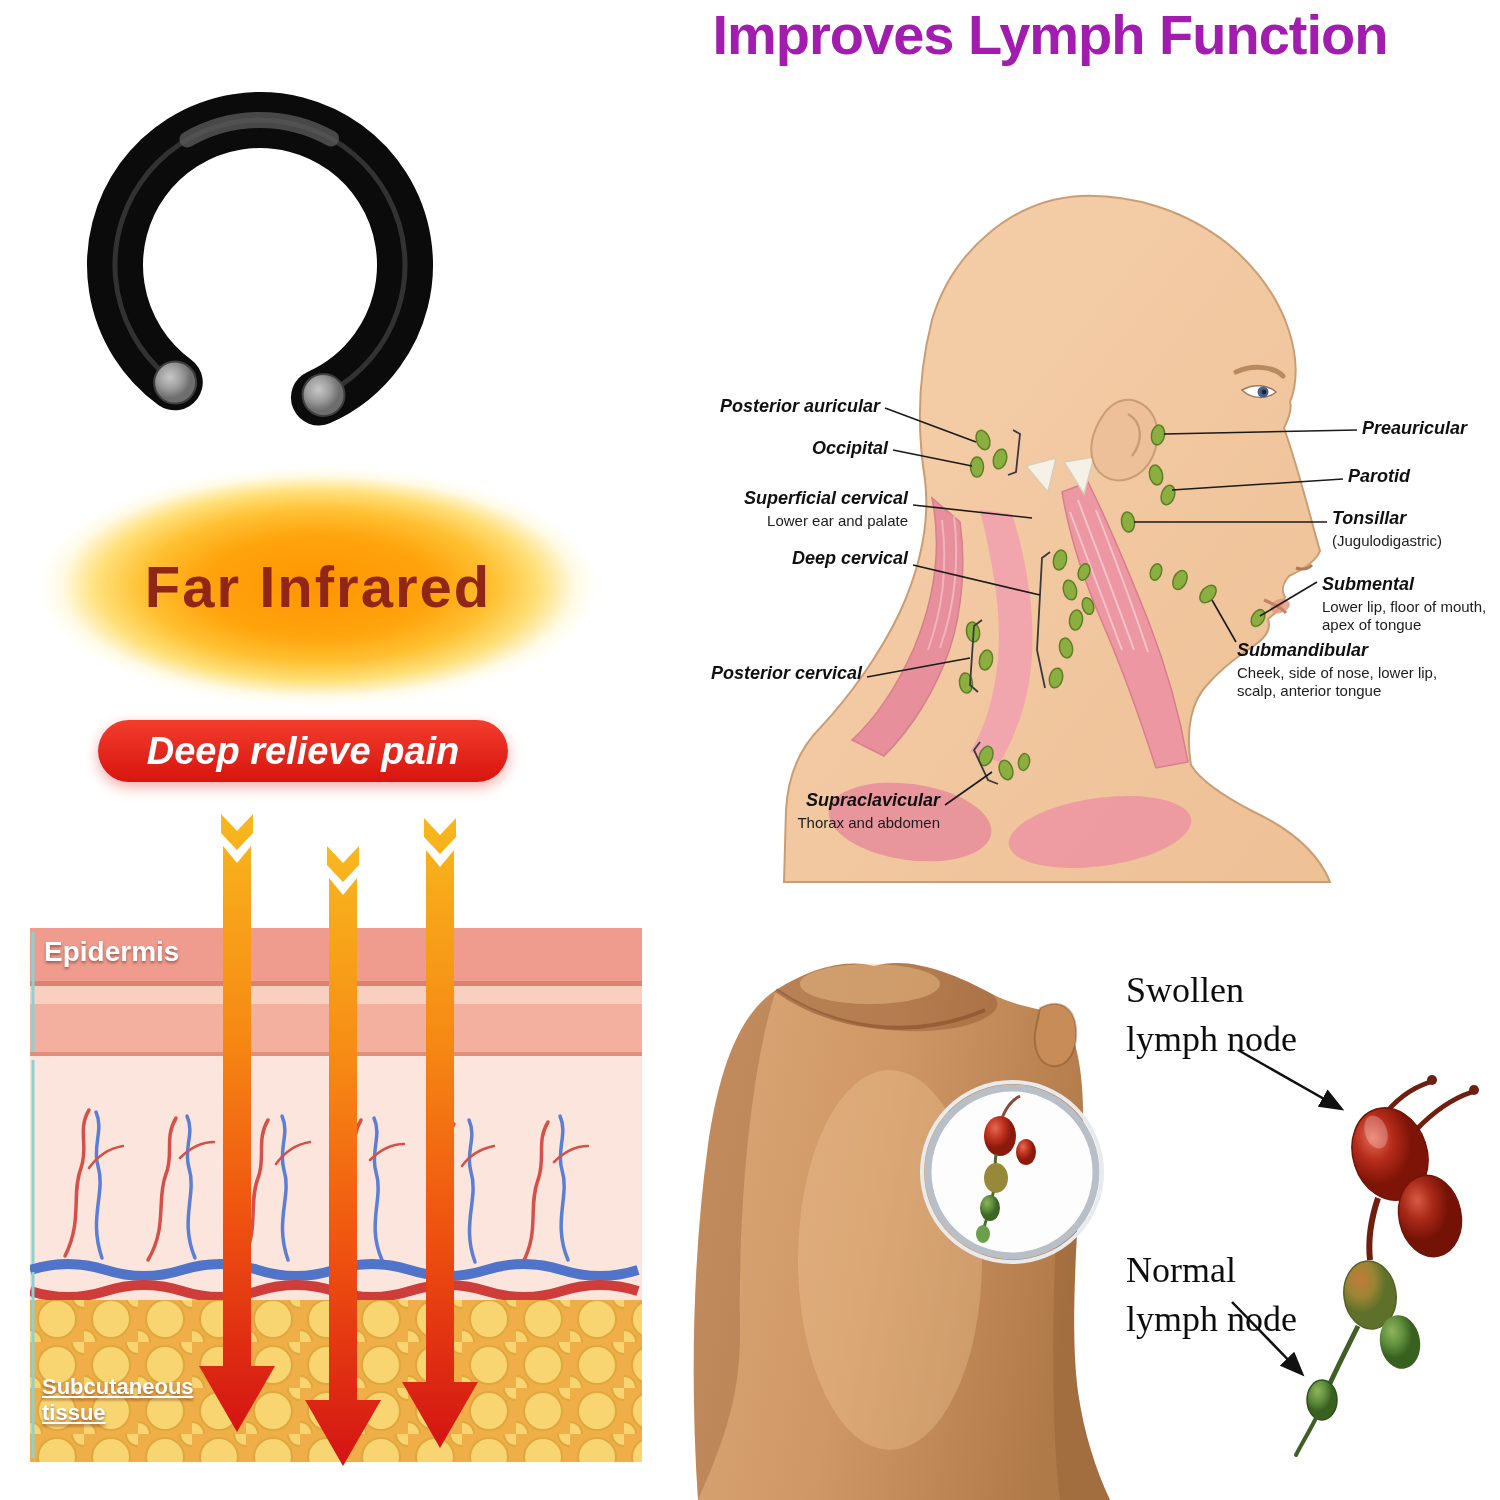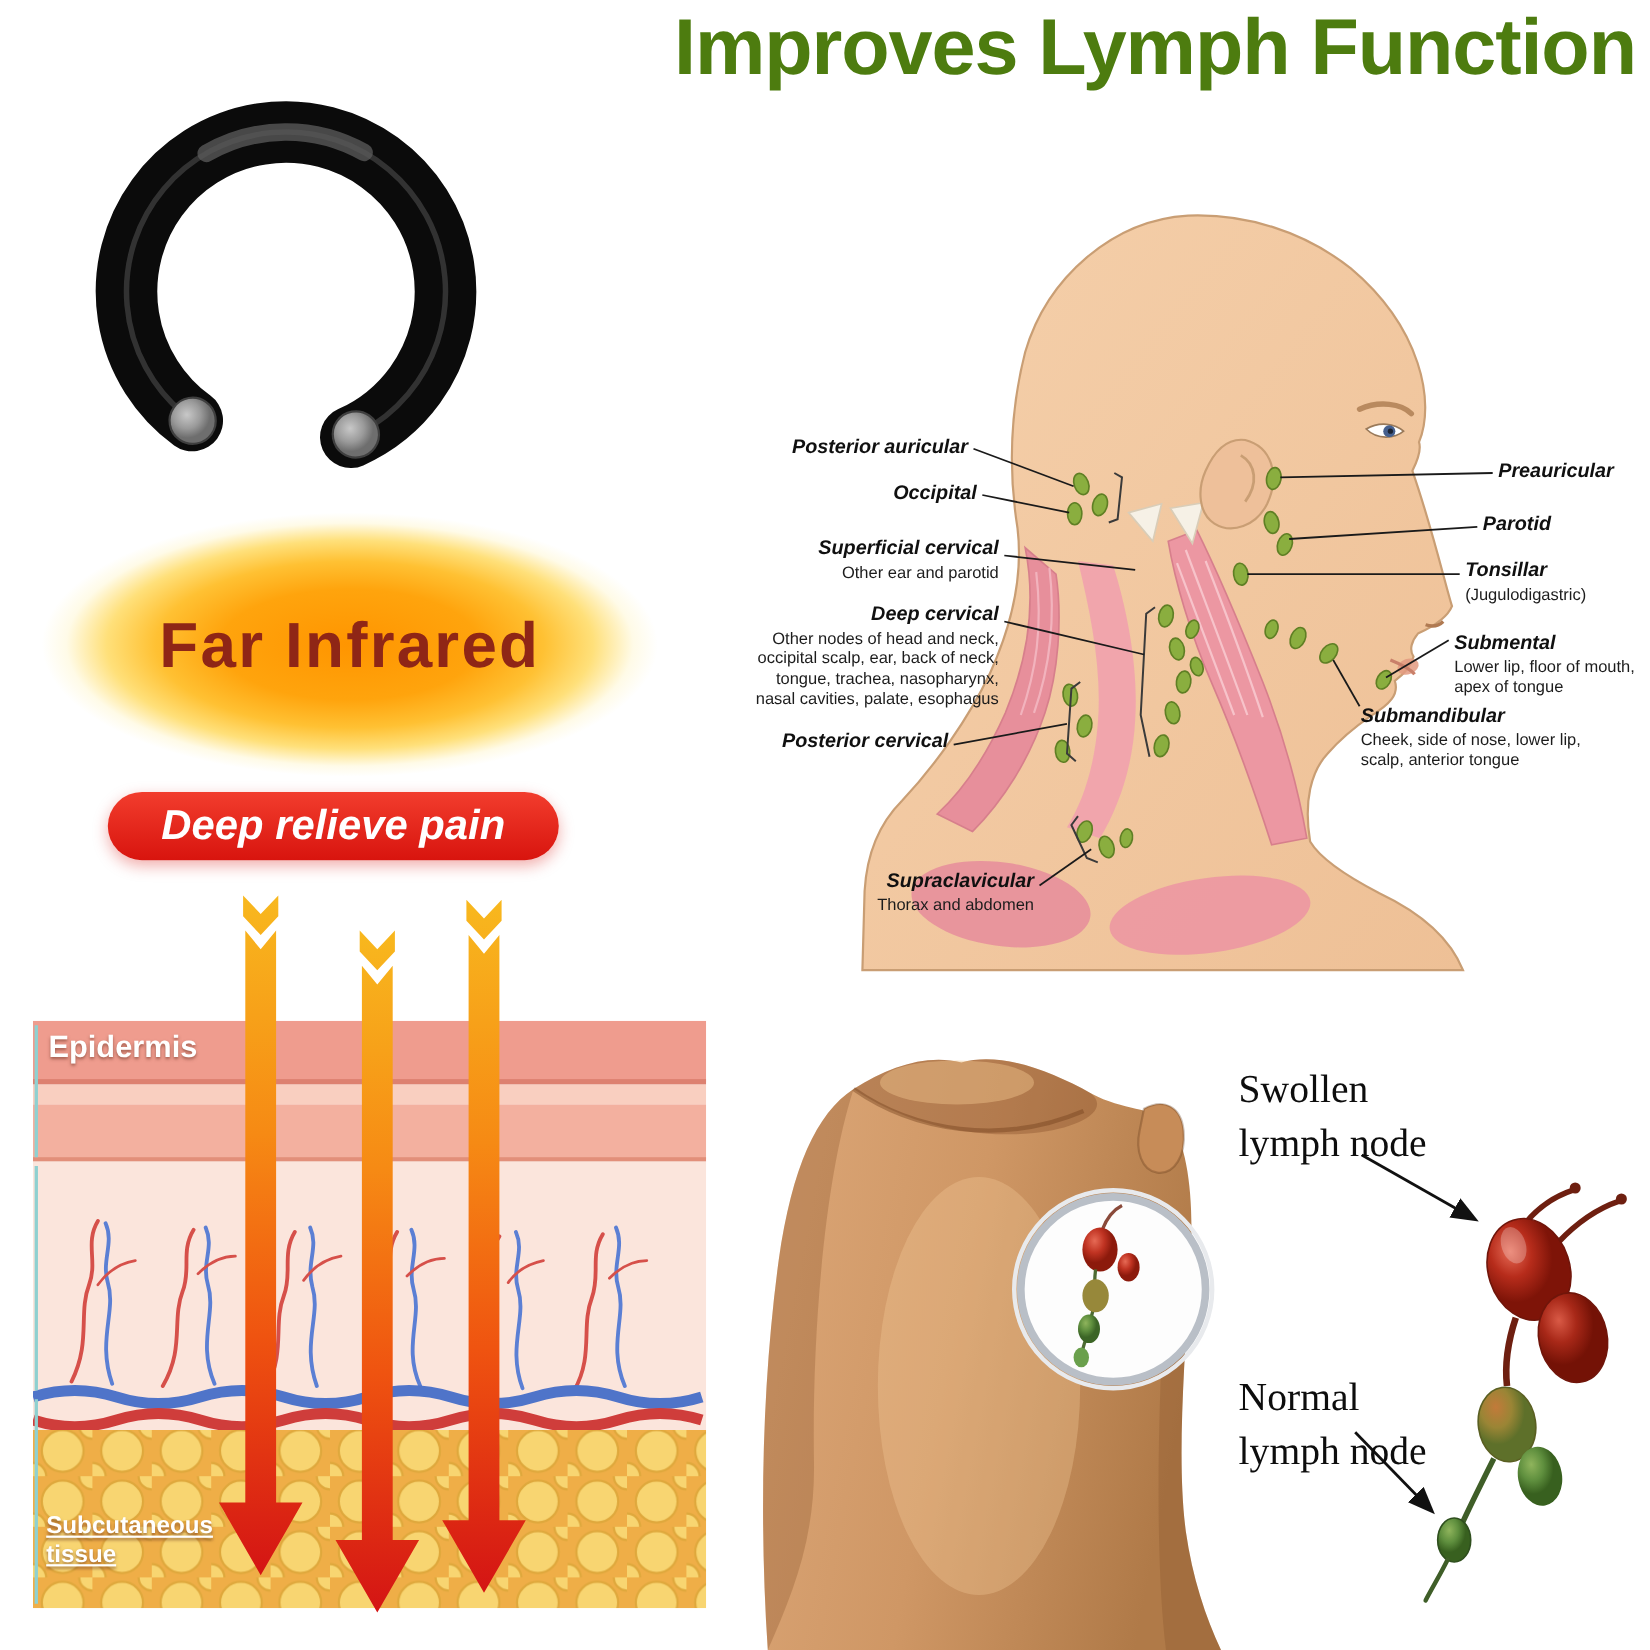--- a/index.html
+++ b/index.html
@@ -2,21 +2,21 @@
 <html><head>
 <meta charset="utf-8">
 <style>
   * { margin:0; padding:0; box-sizing:border-box; }
   html,body { width:1500px; height:1500px; }
   body { background:#fff; font-family:"Liberation Sans", sans-serif; position:relative; overflow:hidden; }
   .abs { position:absolute; }
 
   
   .title-block { position:absolute; left:600px; top:6px; width:900px; text-align:center; }
-  .title-main { font-size:72px; font-weight:900; color:#4d7c0f; line-height:1.05; letter-spacing:-1px; }
+  .title-main { font-size:56px; font-weight:900; color:#a21caf; line-height:1.05; letter-spacing:-1px; }
   .title-sub  { font-size:46px; font-weight:400; color:#2d2d2d; margin-top:8px; }
 
   
   .anat-label { position:absolute; color:#111; }
   .anat-label.left { text-align:right; }
   .anat-title { font-size:18px; font-weight:bold; line-height:1.2; color:#101010;font-style:italic; }
   .anat-desc  { font-size:15px; line-height:1.24; color:#1c1c1c; margin-top:2px; white-space:pre-line; }
 
   
   .far-infrared { position:absolute; left:38px; top:466px; width:560px; height:240px; border-radius:50%;
@@ -157,25 +157,24 @@
 </svg>
 
 <div class="anat-label left" style="right:620px; top:396px; width:200px;">
   <div class="anat-title">Posterior auricular</div>
 </div>
 <div class="anat-label left" style="right:612px; top:438px; width:160px;">
   <div class="anat-title">Occipital</div>
 </div>
 <div class="anat-label left" style="right:592px; top:488px; width:215px;">
   <div class="anat-title">Superficial cervical</div>
-  <div class="anat-desc">Other ear and parotid</div>
+  <div class="anat-desc">Lower ear and palate</div>
 </div>
 <div class="anat-label left" style="right:592px; top:548px; width:240px;">
   <div class="anat-title">Deep cervical</div>
-  <div class="anat-desc">Other nodes of head and neck, occipital scalp, ear, back of neck, tongue, trachea, nasopharynx, nasal cavities, palate, esophagus</div>
 </div>
 <div class="anat-label left" style="right:638px; top:663px; width:190px;">
   <div class="anat-title">Posterior cervical</div>
 </div>
 <div class="anat-label left" style="right:560px; top:790px; width:170px;">
   <div class="anat-title">Supraclavicular</div>
   <div class="anat-desc">Thorax and abdomen</div>
 </div>
 
 <div class="anat-label" style="left:1362px; top:418px; width:140px;">

